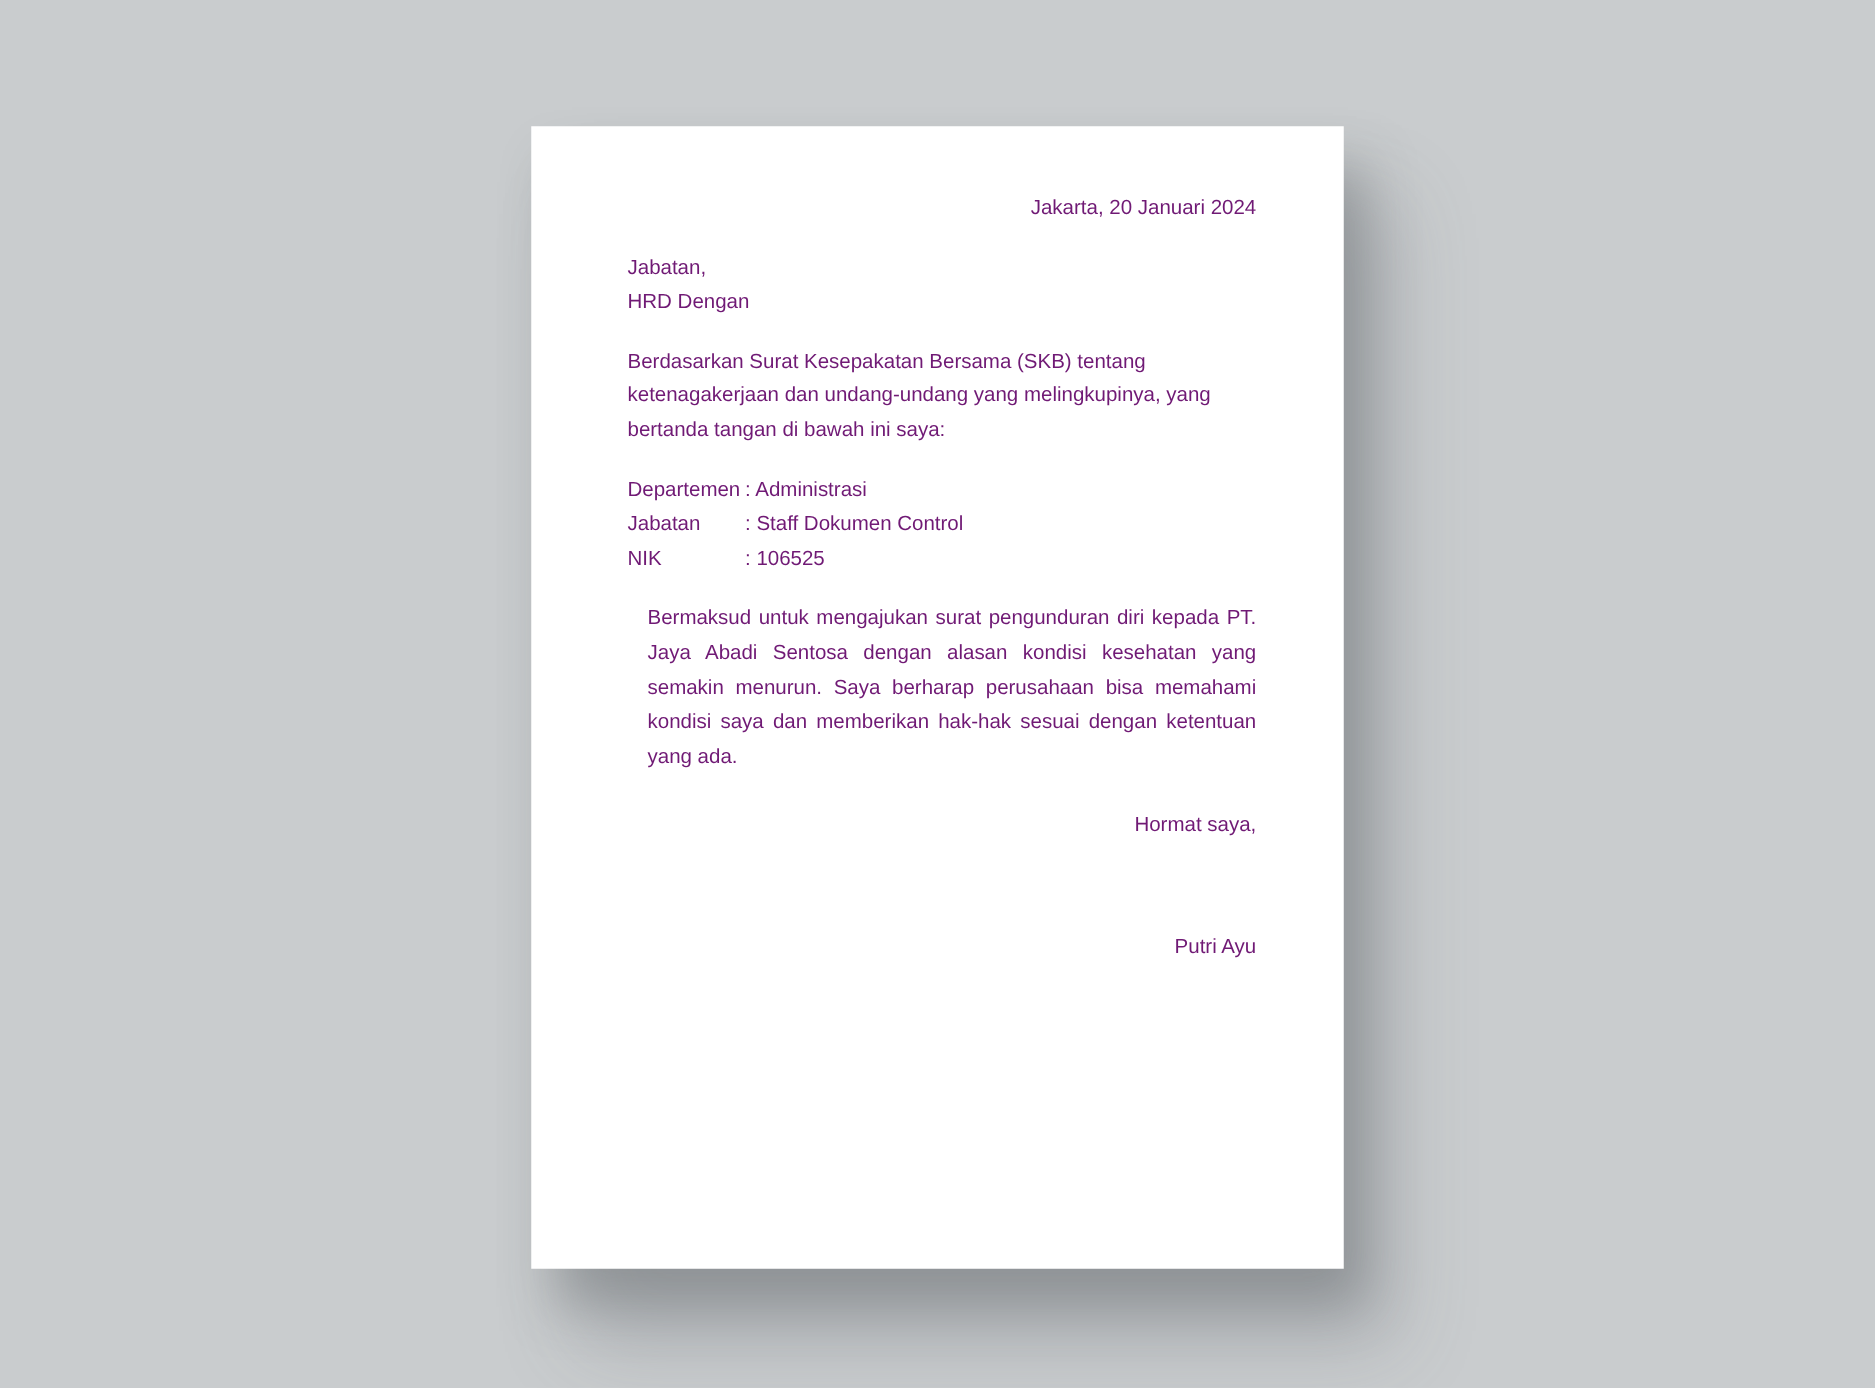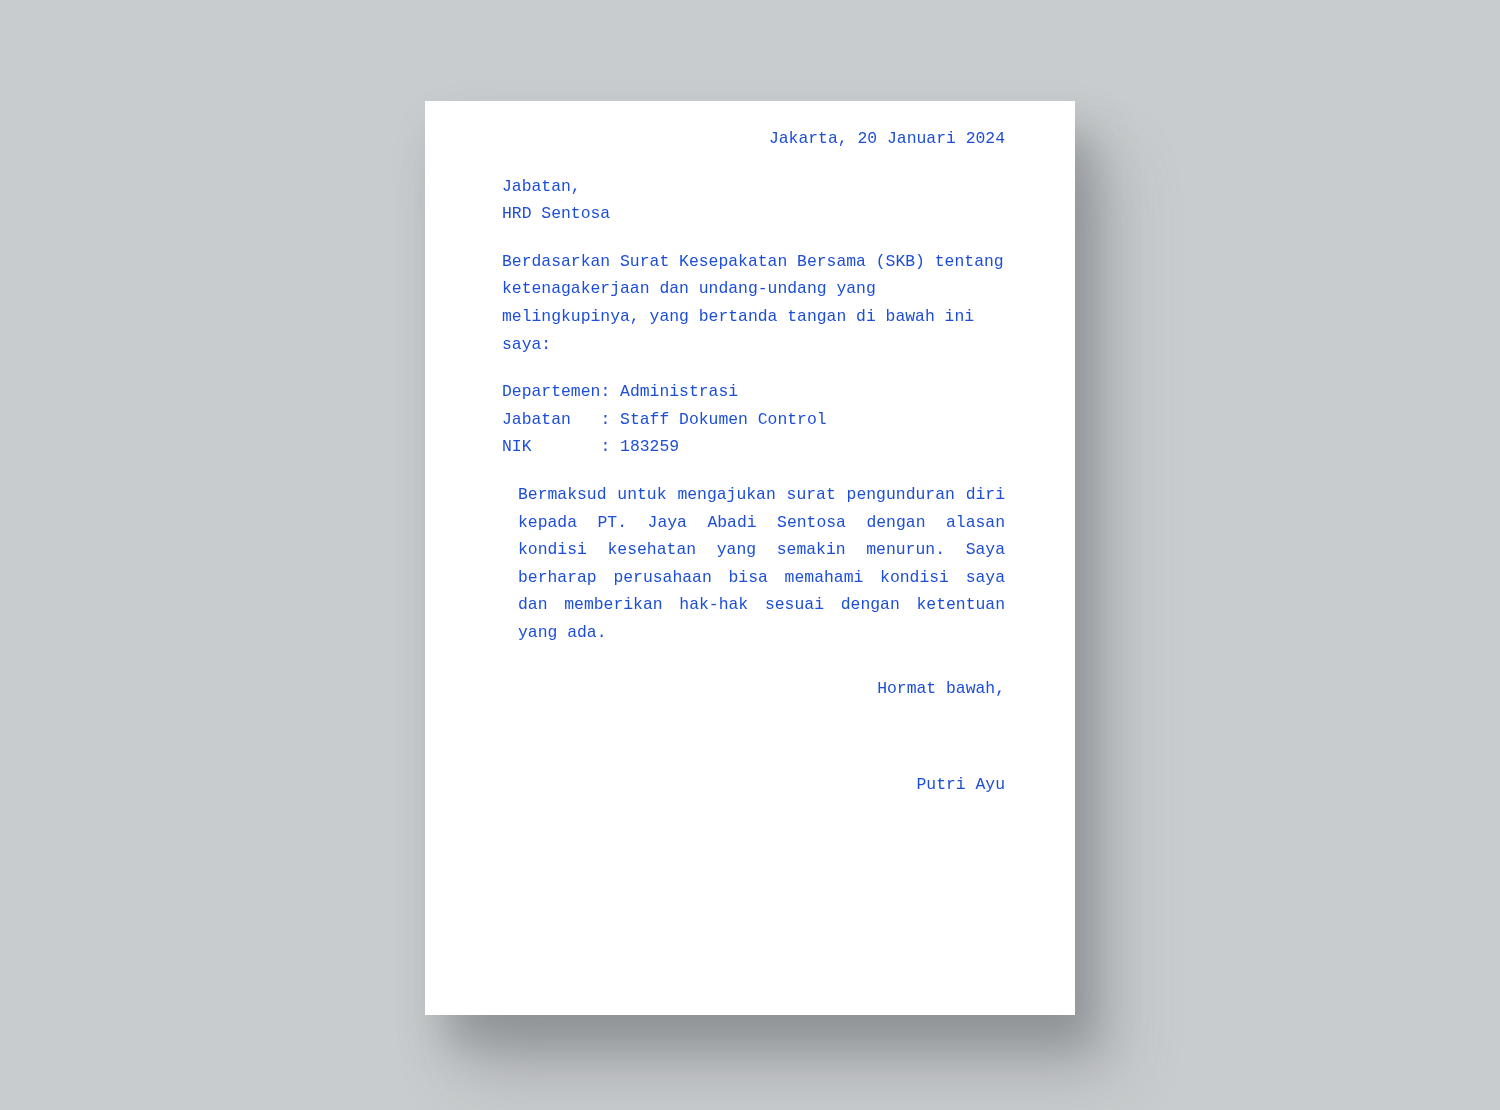--- a/index.html
+++ b/index.html
@@ -19,26 +19,26 @@
       left: 425px;
       top: 101px;
       width: 650px;
       height: 914px;
       background: #ffffff;
       box-shadow: 18px 30px 40px rgba(80, 85, 90, 0.35), 40px 60px 60px rgba(100, 105, 110, 0.25);
     }
     .content {
       position: absolute;
       left: 77px;
-      top: 24px;
+      top: 52px;
       width: 503px;
-      color: #1d4ed8;
+      color: #701a75;
       font-size: 14.6px;
       line-height: 27.6px;
-      font-family: Liberation Mono, monospace;
+      font-family: Liberation Sans, sans-serif;
       font-size: 16.4px;
     }
     .right { text-align: right; }
     .date { margin: 0 0 20px 0; }
     .line { display: block; white-space: nowrap; }
     .block { margin-bottom: 20px; }
     .just { text-align: justify; margin-left: 16px; }
     table.info {
       border-collapse: collapse;
       margin: 0 0 20px 0;
@@ -56,45 +56,45 @@
 </head>
 <body>
 
 <div class="paper">
   <div class="content">
 
     <div class="right date">Jakarta, 20 Januari 2024</div>
 
     <div class="block">
       <span class="line">Jabatan,</span>
-      <span class="line">HRD Sentosa</span>
+      <span class="line">HRD Dengan</span>
     </div>
 
     <div class="block">
       <div>Berdasarkan Surat Kesepakatan Bersama (SKB) tentang ketenagakerjaan dan undang-undang yang melingkupinya, yang bertanda tangan di bawah ini saya:</div>
     </div>
 
     <table class="info">
       <tbody>
       <tr>
         <td class="label">Departemen</td>
         <td>: Administrasi</td>
       </tr>
       <tr>
         <td class="label">Jabatan</td>
         <td>: Staff Dokumen Control</td>
       </tr>
       <tr>
         <td class="label">NIK</td>
-        <td>: 183259</td>
+        <td>: 106525</td>
       </tr>
     </tbody>
       </table>
 
     <div class="block just">Bermaksud untuk mengajukan surat pengunduran diri kepada PT. Jaya Abadi Sentosa dengan alasan kondisi kesehatan yang semakin menurun. Saya berharap perusahaan bisa memahami kondisi saya dan memberikan hak-hak sesuai dengan ketentuan yang ada.</div>
 
 
-    <div class="right closing">Hormat bawah,</div>
+    <div class="right closing">Hormat saya,</div>
 
     <div class="right signature">Putri Ayu</div>
 
   </div>
 </div>
 
 </body></html>

